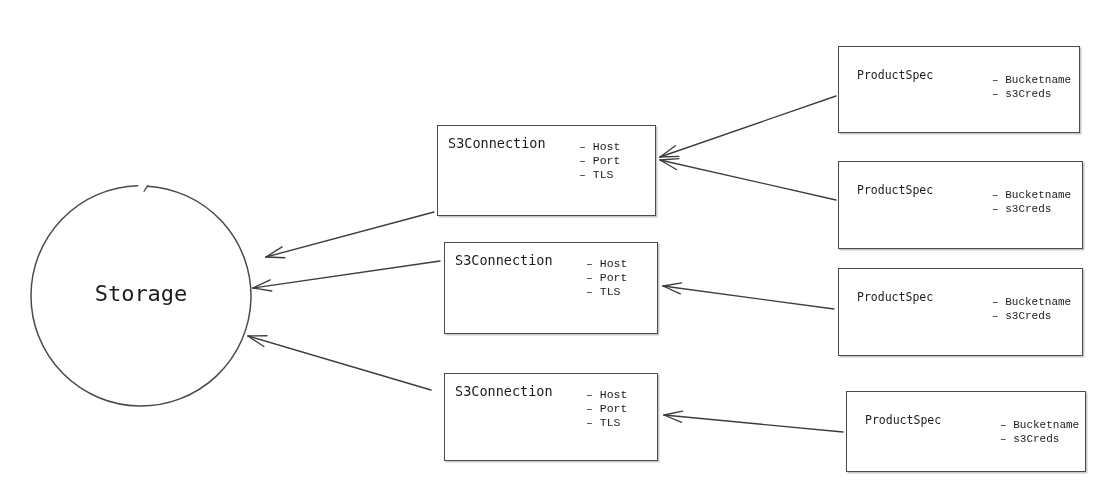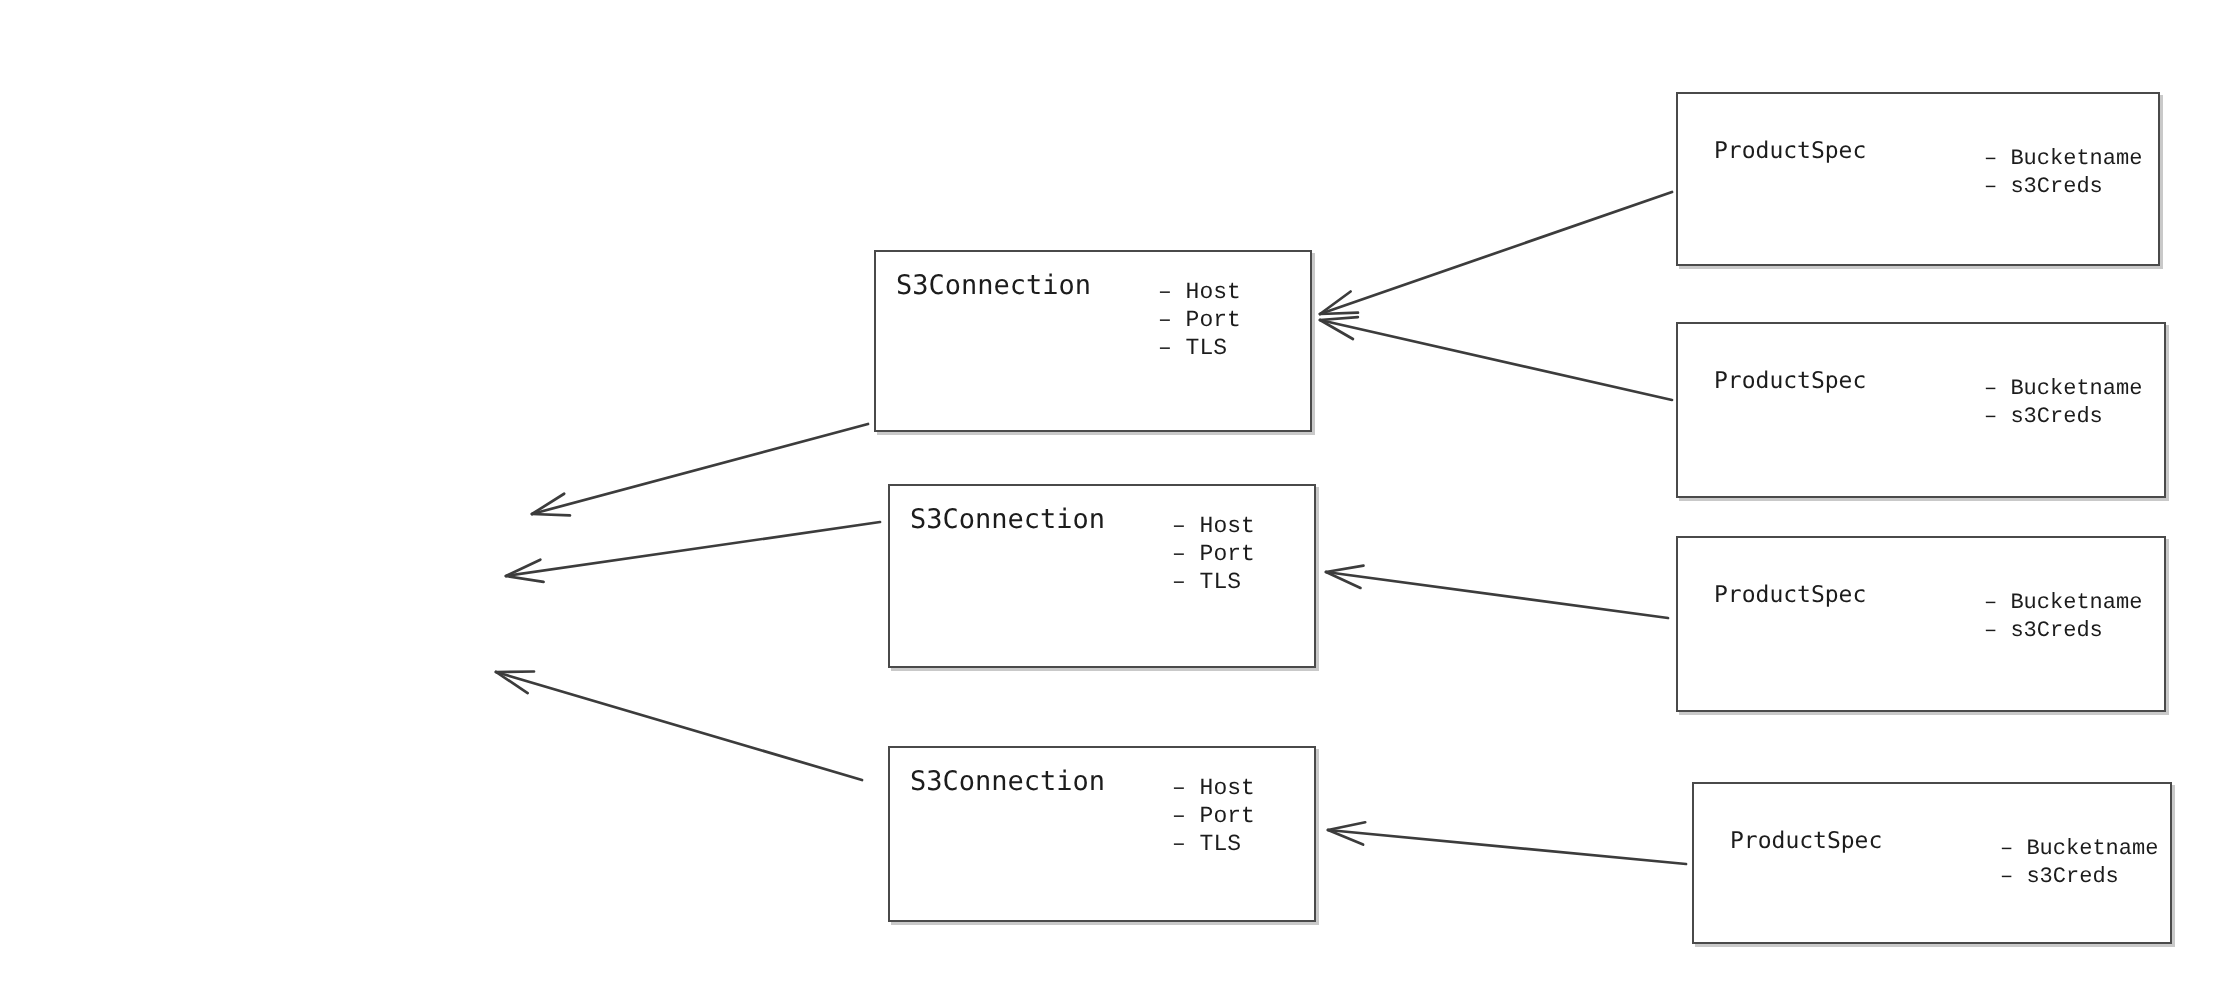--- a/index.html
+++ b/index.html
@@ -98,20 +98,27 @@
         <line x1="663" y1="286" x2="681.74" y2="282.85" stroke="#3c3c3c" stroke-width="1.35" stroke-linecap="round"></line>
         <line x1="663" y1="286" x2="680.24" y2="293.98" stroke="#3c3c3c" stroke-width="1.35" stroke-linecap="round"></line>
       </g>
       <g>
         <line x1="843" y1="432" x2="664" y2="415" stroke="#3c3c3c" stroke-width="1.35" stroke-linecap="round"></line>
         <line x1="664" y1="415" x2="682.60" y2="411.13" stroke="#3c3c3c" stroke-width="1.35" stroke-linecap="round"></line>
         <line x1="664" y1="415" x2="681.54" y2="422.31" stroke="#3c3c3c" stroke-width="1.35" stroke-linecap="round"></line>
       </g>
     </svg>
 
+  <div id="storage-node" style="position: absolute; left: 27px; top: 182px; width: 228px; height: 228px;">
+      <svg width="228" height="228" viewBox="0 0 228 228" style="position: absolute; left: 0px; top: 0px;">
+        <path d="M 120.05 4.17 A 110 110 0 1 1 4.00 114.00 A 110 110 0 0 1 110.69 3.72" fill="none" stroke="#4a4a4a" stroke-width="1.5" stroke-linecap="round"></path>
+        <path d="M 117.05 9.17 L 121.05 3.67" fill="none" stroke="#4a4a4a" stroke-width="1.3" stroke-linecap="round"></path>
+      </svg>
+      <div class="circle-label" style="left: 0px; top: 99px; width: 228px;">Storage</div>
+    </div>
 
   <div id="connection-nodes">
       <div class="node-box" style="left: 437px; top: 125px; width: 219px; height: 91px;">
         <div class="node-title" style="left: 10px; top: 9px; font-size: 13.5px;">S3Connection</div>
         <div class="node-attrs" style="left: 141px; top: 14px; font-size: 11.5px;">
           <div>– Host</div>
           <div>– Port</div>
           <div>– TLS</div>
         </div>
       </div>

